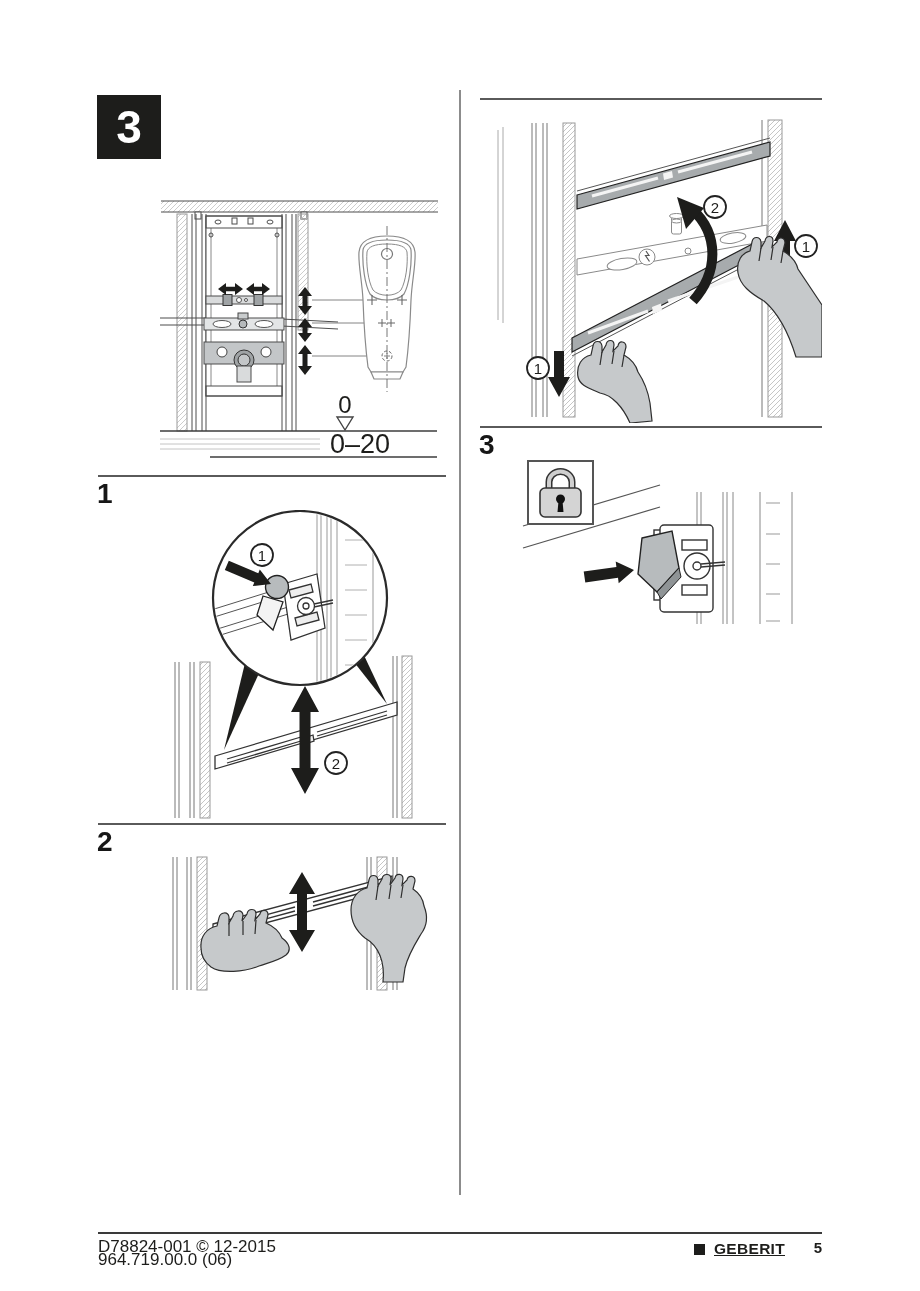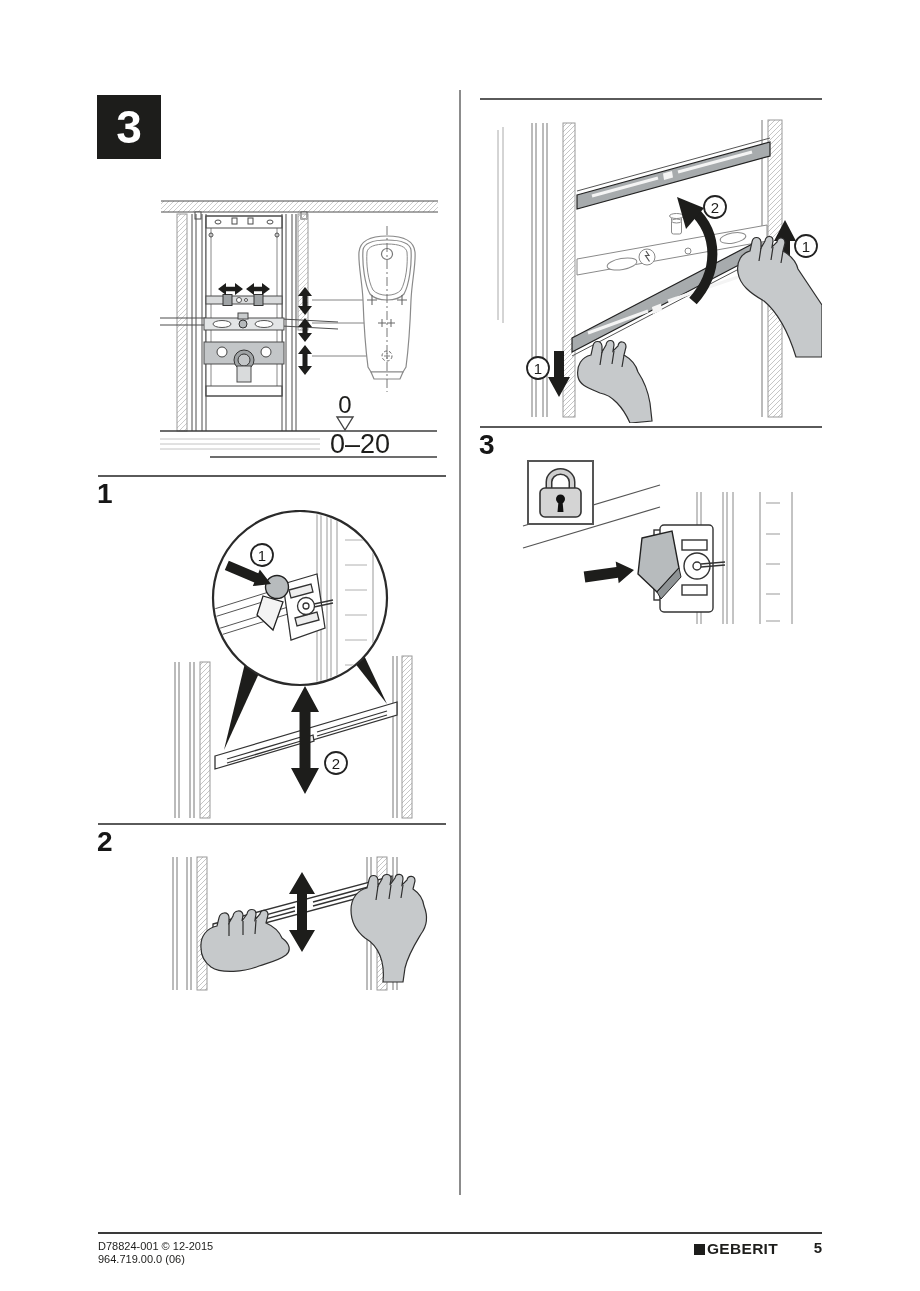--- a/index.html
+++ b/index.html
@@ -8,22 +8,22 @@
   .fig{position:absolute;}
   .badge{position:absolute;left:97px;top:95px;width:64px;height:64px;background:#1d1d1b;
          display:flex;align-items:center;justify-content:center;}
   .badge span{color:#ffffff;font-size:46px;font-weight:bold;line-height:1;}
   .vdivider{position:absolute;left:459px;top:90px;width:2px;height:1105px;background:#8c8c8c;}
   .hrule{position:absolute;height:2px;background:#5a5a5a;}
   .sec-label{position:absolute;font-size:28px;font-weight:bold;line-height:1;color:#161616;}
   .lockbox{position:absolute;left:527px;top:460px;width:67px;height:65px;background:#ffffff;
            border:2px solid #555;box-sizing:border-box;}
   .footer-rule{position:absolute;left:98px;top:1232px;width:724px;height:2px;background:#3a3a3a;}
-  .footer-left{position:absolute;left:98px;top:1240px;font-size:11px;line-height:13px;color:#1d1d1b;}
-  .footer-brand{position:absolute;left:694px;top:1240px;display:flex;align-items:center;gap:2px;}
+  .footer-left{position:absolute;left:98px;top:1240px;font-size:17px;line-height:13px;color:#1d1d1b;}
+  .footer-brand{position:absolute;left:694px;top:1240px;display:flex;align-items:center;gap:9px;text-decoration:underline;}
   .brand-square{display:inline-block;width:11px;height:11px;background:#1d1d1b;margin-top:1px;}
   .brand-text{font-size:15.5px;font-weight:bold;letter-spacing:0.3px;color:#1d1d1b;}
   .footer-page{position:absolute;left:800px;top:1239px;width:22px;text-align:right;
                font-size:15px;font-weight:bold;color:#1d1d1b;}
   svg text{font-family:"Liberation Sans","DejaVu Sans",sans-serif;fill:#1d1d1b;}
 </style>
 </head>
 <body>
 
 <div class="page">

